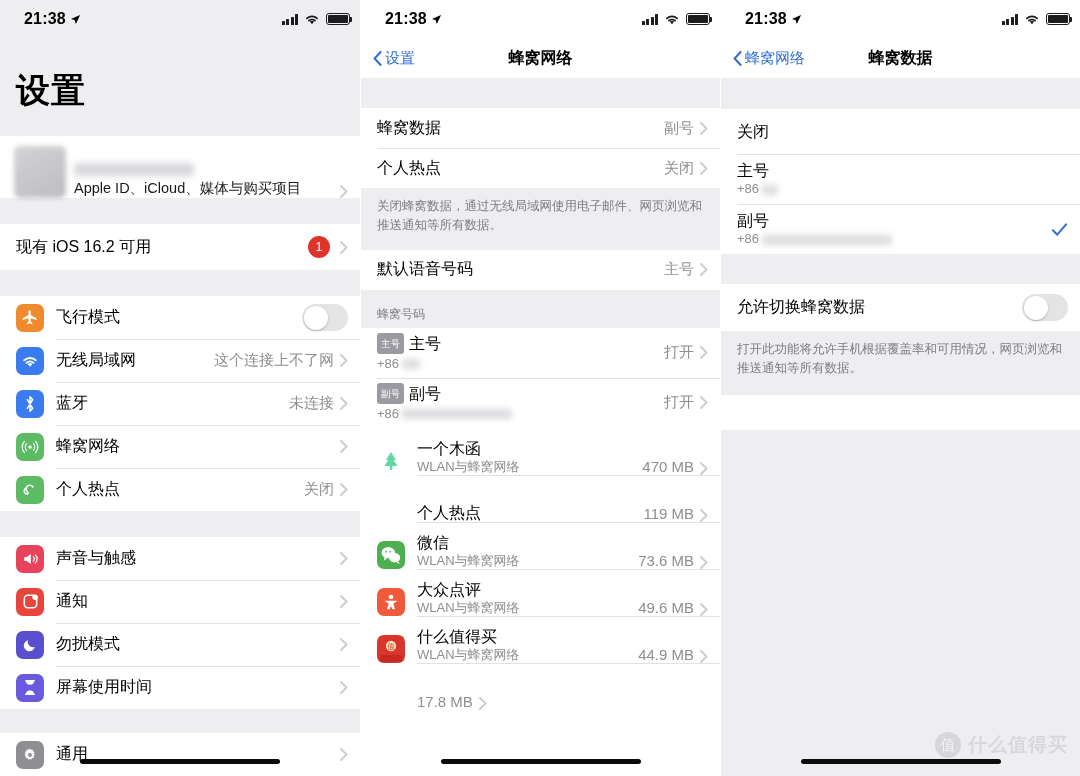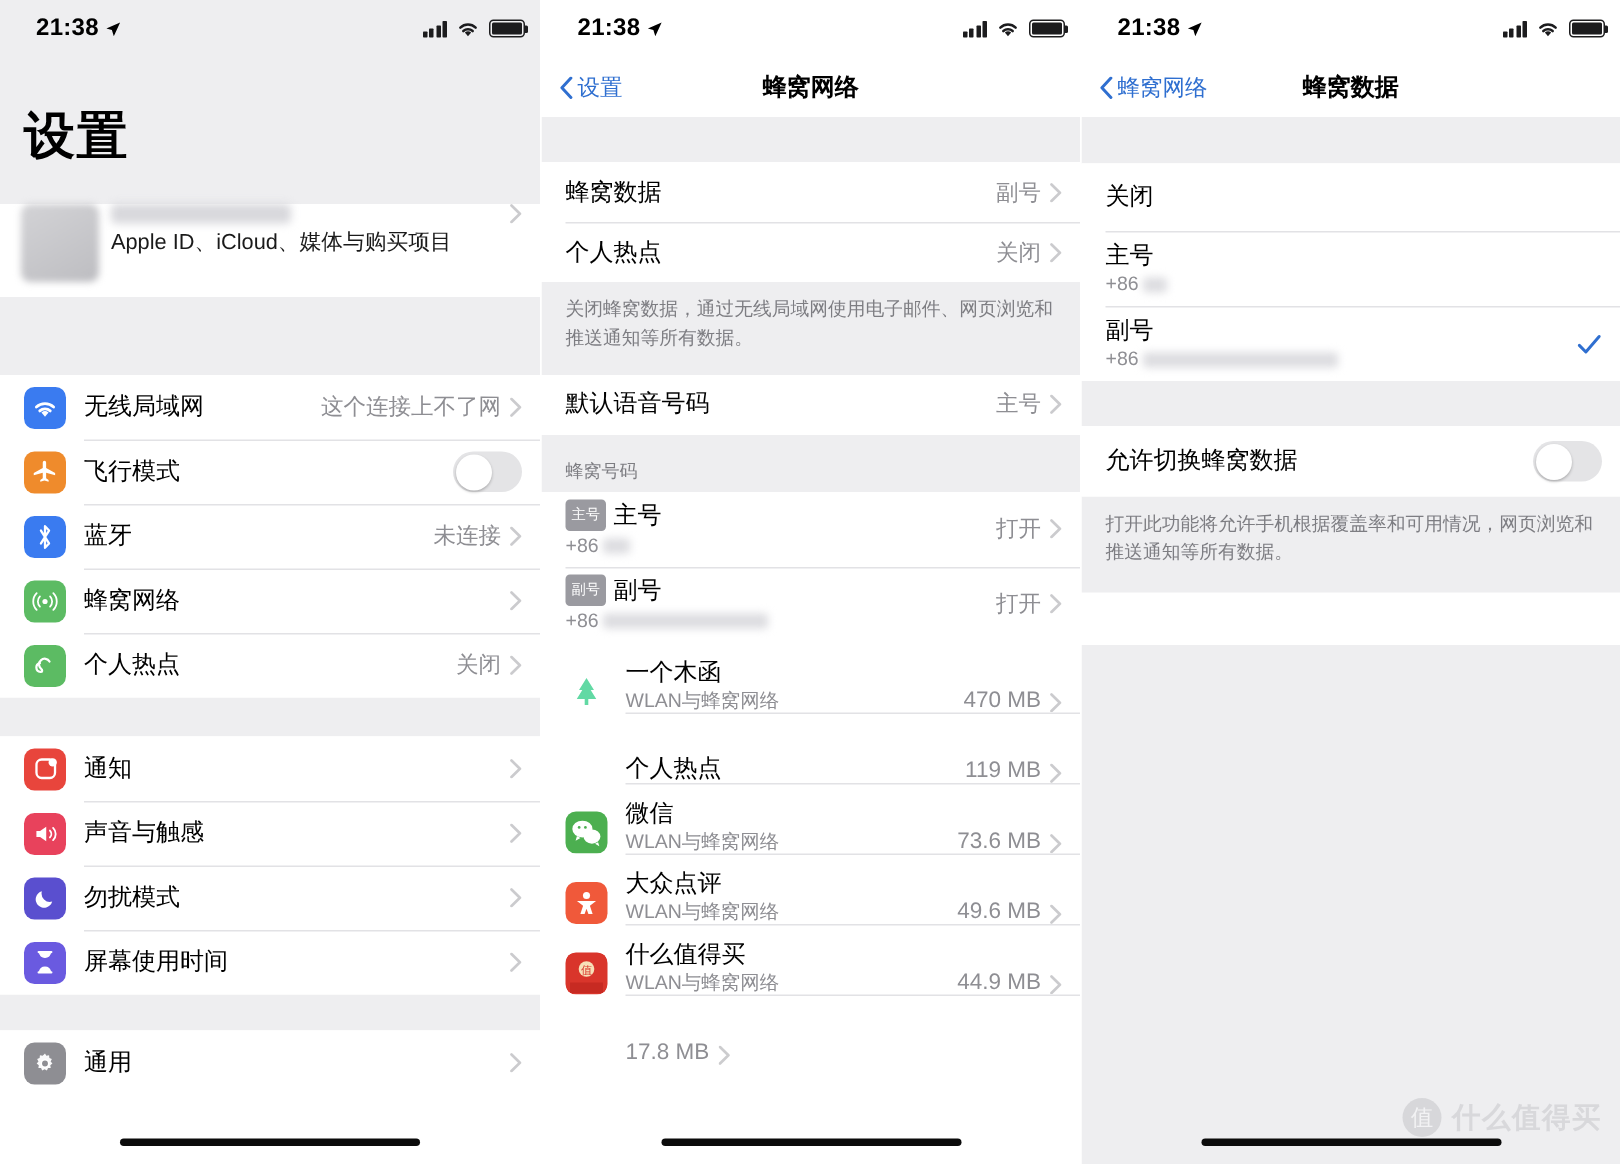--- a/index.html
+++ b/index.html
@@ -65,21 +65,21 @@
   .tile svg { display:block; }
 
   
   .toggle { width:46px; height:27px; border-radius:14px; background:#e4e4e6;
     position:relative; flex:none; }
   .toggle:after { content:""; position:absolute; top:1.5px; left:1.5px;
     width:24px; height:24px; border-radius:50%; background:#fff;
     box-shadow:0 1px 2px rgba(0,0,0,.25); }
 
   
-  .appleid-row { display:flex; align-items:flex-start; min-height:62px;
+  .appleid-row { display:flex; align-items:flex-end; min-height:62px;
     padding:0 12px 0 14px; background:#fff; }
   .avatar { width:52px; height:52px; border-radius:6px;
     background:linear-gradient(150deg,#d3d3d6,#bdbdc1); flex:none;
     margin-right:8px; filter:blur(2.5px); }
   .appleid-text { flex:1; font-size:14.5px; color:#1a1a1a; }
   .appleid-name { height:13px; width:120px; background:#d8d8dc; filter:blur(3px);
     border-radius:3px; margin-bottom:3px; }
 
   .badge-red { width:22px; height:22px; border-radius:50%; background:#e0342b;
     color:#fff; font-size:12.5px; display:flex; align-items:center;
@@ -165,50 +165,59 @@
         <div class="appleid-name"></div>
         <div>Apple ID、iCloud、媒体与购买项目</div>
       </div>
       <svg class="chev" viewBox="0 0 8 13">
           <path d="M1 1 L6.6 6.5 L1 12" stroke="#8e8e93" stroke-width="1.8" fill="none" stroke-linecap="round" stroke-linejoin="round"></path>
         </svg>
     </div>
 
     <div class="gap" style="height:26px"></div>
 
+    <div class="group">
+      <div class="row" style="min-height:46px">
+        <div class="row-label">现有 iOS 16.2 可用</div>
+        <div class="badge-red">1</div>
+        <svg class="chev" viewBox="0 0 8 13">
+            <path d="M1 1 L6.6 6.5 L1 12" stroke="#8e8e93" stroke-width="1.8" fill="none" stroke-linecap="round" stroke-linejoin="round"></path>
+          </svg>
+      </div>
+    </div>
 
     <div class="gap" style="height:26px"></div>
 
     <div class="group">
+      <div class="row ic" style="min-height:43px">
+        <span class="tile" style="background:#ef8b2c">
+          <svg width="18" height="18" viewBox="0 0 24 24">
+              <path d="M21 14.5v-2l-8-4.5V3a1.5 1.5 0 0 0-3 0v5L2 12.5v2l8-2.3V17l-2.2 1.6v1.6L11.5 19l3.7 1.2v-1.6L13 17v-4.8z" fill="#fff"></path>
+            </svg>
+        </span>
+        <div class="row-label">飞行模式</div>
+        <div class="toggle"></div>
+      </div>
+
       <div class="row ic" style="min-height:43px">
         <span class="tile" style="background:#3a7bf0">
           <svg width="18" height="14" viewBox="0 0 16 12">
               <path d="M8 11.2 L5.9 8.6 A3.4 3.4 0 0 1 10.1 8.6 Z" fill="#fff"></path>
               <path d="M2.9 5.4 A7.5 7.5 0 0 1 13.1 5.4" stroke="#fff" stroke-width="1.7" fill="none" stroke-linecap="round"></path>
               <path d="M4.9 7.7 A4.6 4.6 0 0 1 11.1 7.7" stroke="#fff" stroke-width="1.7" fill="none" stroke-linecap="round"></path>
             </svg>
         </span>
         <div class="row-label">无线局域网</div>
         <div class="row-value">这个连接上不了网</div>
         <svg class="chev" viewBox="0 0 8 13">
             <path d="M1 1 L6.6 6.5 L1 12" stroke="#8e8e93" stroke-width="1.8" fill="none" stroke-linecap="round" stroke-linejoin="round"></path>
           </svg>
       </div>
 
       <div class="row ic" style="min-height:43px">
-        <span class="tile" style="background:#ef8b2c">
-          <svg width="18" height="18" viewBox="0 0 24 24">
-              <path d="M21 14.5v-2l-8-4.5V3a1.5 1.5 0 0 0-3 0v5L2 12.5v2l8-2.3V17l-2.2 1.6v1.6L11.5 19l3.7 1.2v-1.6L13 17v-4.8z" fill="#fff"></path>
-            </svg>
-        </span>
-        <div class="row-label">飞行模式</div>
-        <div class="toggle"></div>
-      </div>
-
-      <div class="row ic" style="min-height:43px">
         <span class="tile" style="background:#3a7bf0">
           <svg width="16" height="18" viewBox="0 0 14 20">
               <path d="M4 5.2 L10 14.8 L7 18 V2 L10 5.2 L4 14.8" stroke="#fff" stroke-width="1.7" fill="none" stroke-linejoin="round" stroke-linecap="round"></path>
             </svg>
         </span>
         <div class="row-label">蓝牙</div>
         <div class="row-value">未连接</div>
         <svg class="chev" viewBox="0 0 8 13">
             <path d="M1 1 L6.6 6.5 L1 12" stroke="#8e8e93" stroke-width="1.8" fill="none" stroke-linecap="round" stroke-linejoin="round"></path>
           </svg>
@@ -238,40 +247,40 @@
         <svg class="chev" viewBox="0 0 8 13">
             <path d="M1 1 L6.6 6.5 L1 12" stroke="#8e8e93" stroke-width="1.8" fill="none" stroke-linecap="round" stroke-linejoin="round"></path>
           </svg>
       </div>
     </div>
 
     <div class="gap" style="height:26px"></div>
 
     <div class="group">
       <div class="row ic" style="min-height:43px">
+        <span class="tile" style="background:#e8425c">
+          <svg width="18" height="16" viewBox="0 0 22 18">
+              <path d="M4 6.5h3L12 3v12L7 11.5H4z" fill="#fff"></path>
+              <path d="M15 6.2a4 4 0 0 1 0 5.6M17.6 4a7 7 0 0 1 0 10" stroke="#fff" stroke-width="1.5" fill="none" stroke-linecap="round"></path>
+            </svg>
+        </span>
+        <div class="row-label">声音与触感</div>
+        <svg class="chev" viewBox="0 0 8 13">
+            <path d="M1 1 L6.6 6.5 L1 12" stroke="#8e8e93" stroke-width="1.8" fill="none" stroke-linecap="round" stroke-linejoin="round"></path>
+          </svg>
+      </div>
+
+      <div class="row ic" style="min-height:43px">
         <span class="tile" style="background:#e8453c">
           <svg width="17" height="17" viewBox="0 0 22 22">
               <rect x="3" y="3" width="16" height="16" rx="4.5" stroke="#fff" stroke-width="2" fill="none"></rect>
               <circle cx="17" cy="5.5" r="3.6" fill="#fff"></circle>
             </svg>
         </span>
         <div class="row-label">通知</div>
-        <svg class="chev" viewBox="0 0 8 13">
-            <path d="M1 1 L6.6 6.5 L1 12" stroke="#8e8e93" stroke-width="1.8" fill="none" stroke-linecap="round" stroke-linejoin="round"></path>
-          </svg>
-      </div>
-
-      <div class="row ic" style="min-height:43px">
-        <span class="tile" style="background:#e8425c">
-          <svg width="18" height="16" viewBox="0 0 22 18">
-              <path d="M4 6.5h3L12 3v12L7 11.5H4z" fill="#fff"></path>
-              <path d="M15 6.2a4 4 0 0 1 0 5.6M17.6 4a7 7 0 0 1 0 10" stroke="#fff" stroke-width="1.5" fill="none" stroke-linecap="round"></path>
-            </svg>
-        </span>
-        <div class="row-label">声音与触感</div>
         <svg class="chev" viewBox="0 0 8 13">
             <path d="M1 1 L6.6 6.5 L1 12" stroke="#8e8e93" stroke-width="1.8" fill="none" stroke-linecap="round" stroke-linejoin="round"></path>
           </svg>
       </div>
 
       <div class="row ic" style="min-height:43px">
         <span class="tile" style="background:#5a4fcf">
           <svg width="16" height="16" viewBox="0 0 20 20">
               <path d="M16 12.6A7 7 0 0 1 7.4 4a7 7 0 1 0 8.6 8.6z" fill="#fff"></path>
             </svg>

